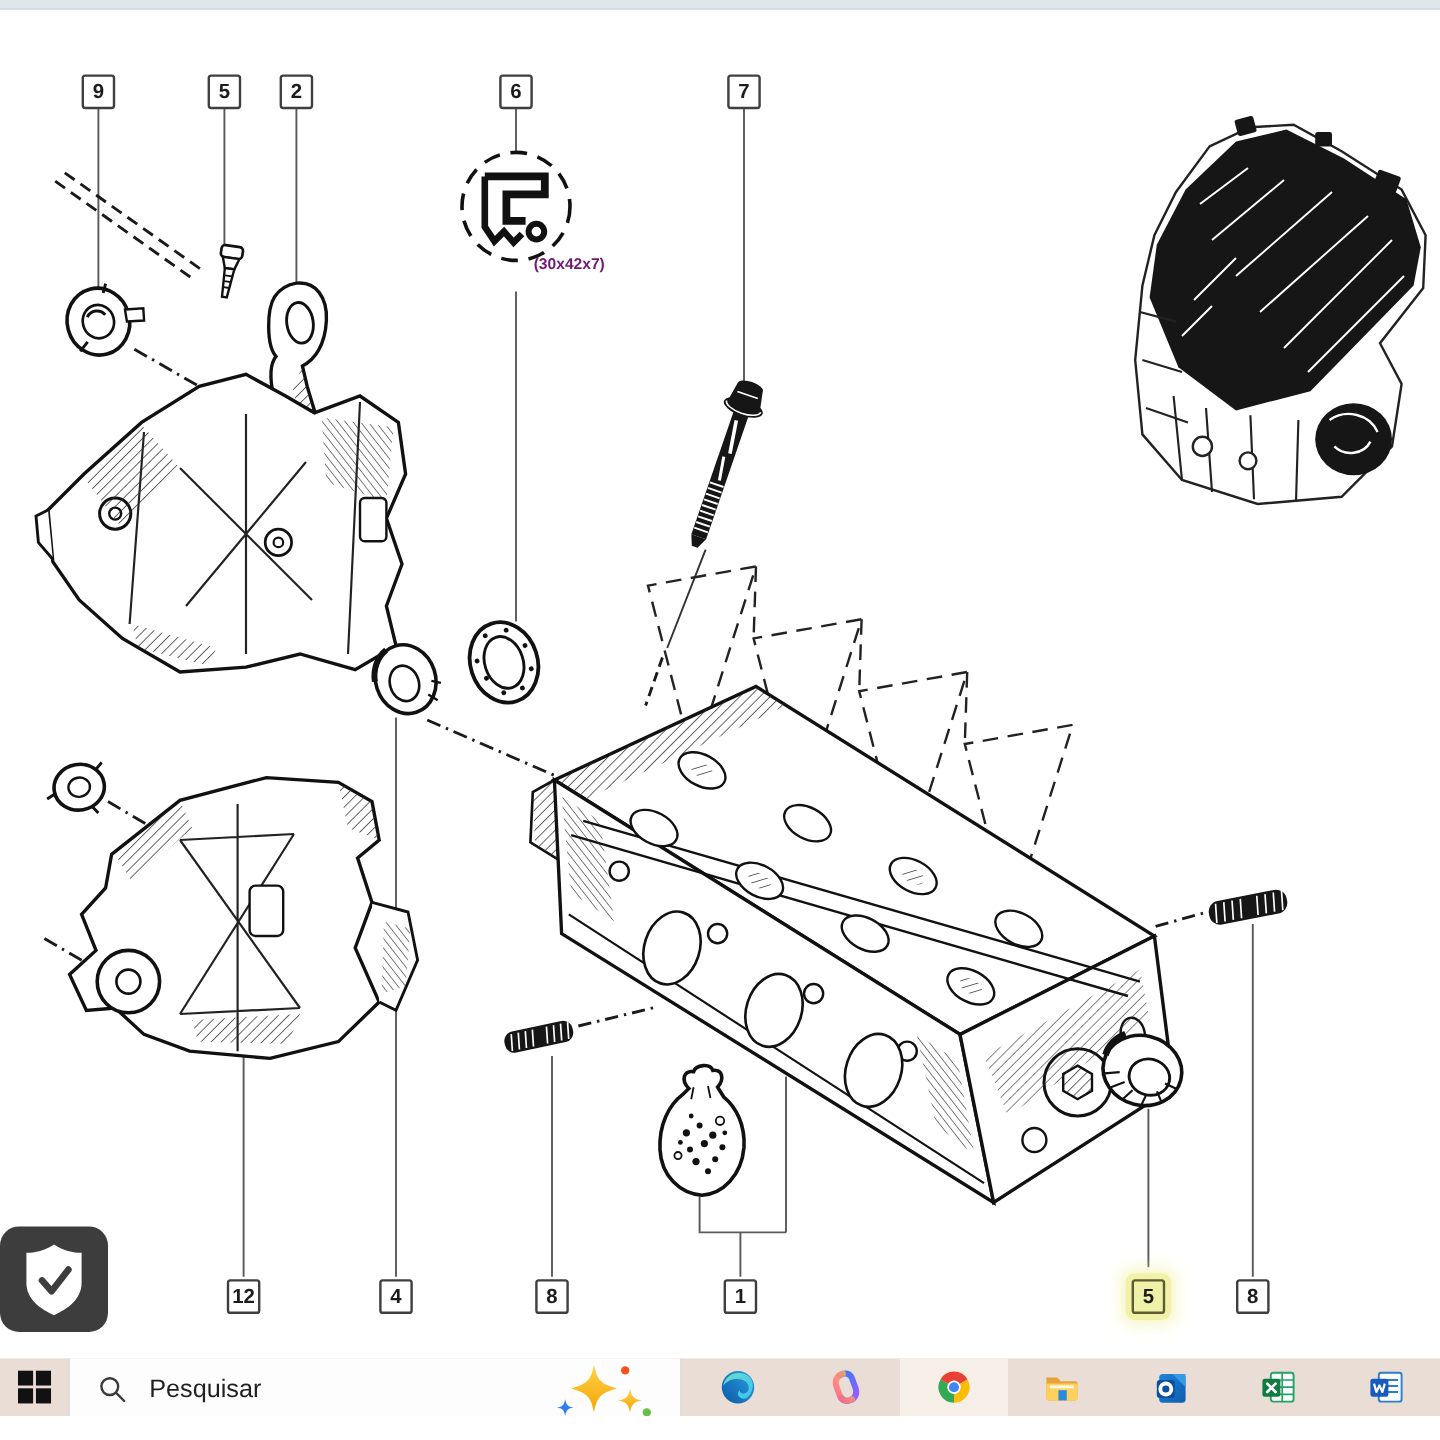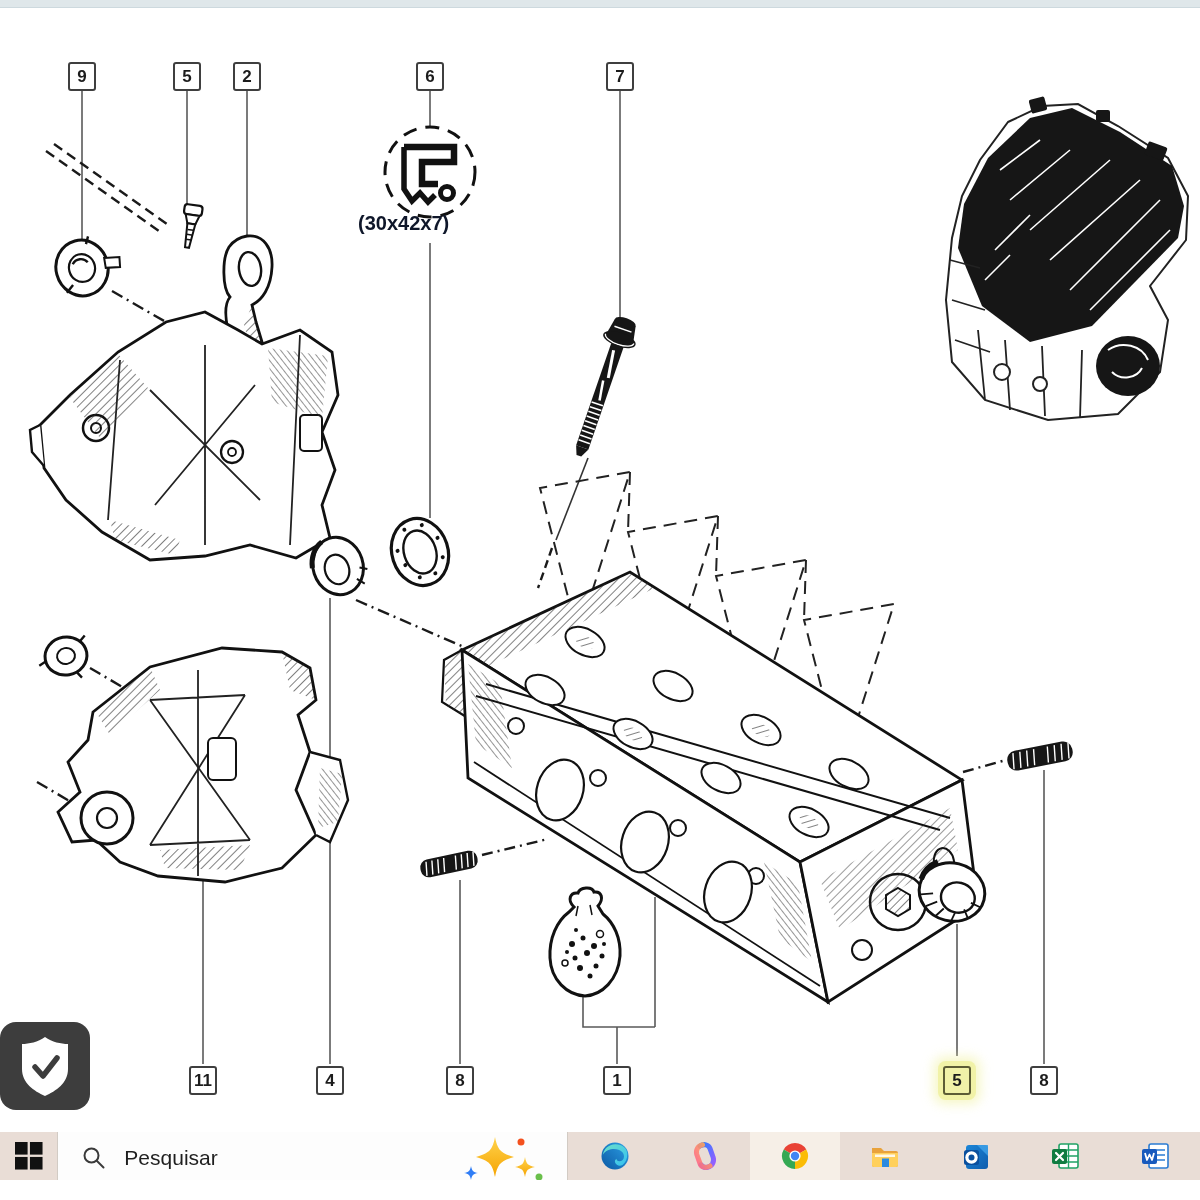--- a/index.html
+++ b/index.html
@@ -6,22 +6,22 @@
   .screen{position:relative;width:1200px;height:1200px;overflow:hidden;background:#fff;
           font-family:"Liberation Sans","DejaVu Sans",sans-serif;}
   .top-strip{position:absolute;left:0;top:0;width:1200px;height:7px;background:#dfe7ea;border-bottom:1px solid #cdd9de;}
   .artwork{position:absolute;left:0;top:0;}
   
   .callout{position:absolute;width:28px;height:29px;background:#fff;border:2px solid #3f3f3f;border-radius:3px;
            display:flex;align-items:center;justify-content:center;font-weight:bold;font-size:17px;color:#1c1c1c;
            box-sizing:border-box;cursor:pointer;}
   .callout.hl{background:#f0f1a8;border-color:#5c5c35;
               box-shadow:0 0 0 5px rgba(240,241,160,.85),0 0 12px 9px rgba(240,241,160,.6);}
-  .seal-size{position:absolute;left:358px;top:212px;width:146px;text-align:left;font-weight:bold;
-             font-size:20px;color:#0f172a;letter-spacing:0px;}
+  .seal-size{position:absolute;left:358px;top:212px;width:146px;text-align:right;font-weight:bold;
+             font-size:13px;color:#701a75;letter-spacing:0px;}
   
   .shield-btn{position:absolute;left:0;top:1022px;width:90px;height:88px;background:#3d3d3d;border:none;
               border-radius:16px;display:flex;align-items:center;justify-content:center;cursor:pointer;padding:0;}
   
   .taskbar{position:absolute;left:0;top:1132px;width:1200px;height:48px;background:#e9ddd6;display:flex;
            align-items:center;overflow:hidden;}
   .start-btn{width:60px;height:68px;border:none;background:transparent;display:flex;align-items:center;
              justify-content:center;cursor:pointer;padding:0;}
   .searchbox{width:534px;height:65px;margin-top:3px;background:#fdfdfd;border:1px solid #d2cbc4;border-bottom:none;
              box-sizing:border-box;display:flex;align-items:center;cursor:pointer;}
@@ -297,21 +297,21 @@
     </g>
   </svg>
 
   <div class="seal-size">(30x42x7)</div>
 
   <div class="callout" style="left:68px;top:62px">9</div>
   <div class="callout" style="left:173px;top:62px">5</div>
   <div class="callout" style="left:233px;top:62px">2</div>
   <div class="callout" style="left:416px;top:62px">6</div>
   <div class="callout" style="left:606px;top:62px">7</div>
-  <div class="callout" style="left:189px;top:1066px">11</div>
+  <div class="callout" style="left:189px;top:1066px">12</div>
   <div class="callout" style="left:316px;top:1066px">4</div>
   <div class="callout" style="left:446px;top:1066px">8</div>
   <div class="callout" style="left:603px;top:1066px">1</div>
   <div class="callout hl" style="left:943px;top:1066px">5</div>
   <div class="callout" style="left:1030px;top:1066px">8</div>
 
   <button class="shield-btn">
     <svg width="58" height="62" viewBox="0 0 58 62">
       <path d="M29,2 C36,7 45,9 52,9 V34 C52,48 40,56 29,61 C18,56 6,48 6,34 V9 C13,9 22,7 29,2 Z" fill="#fff"></path>
       <path d="M19,32 L27,41 L41,23" fill="none" stroke="#3d3d3d" stroke-width="5.5" stroke-linecap="round" stroke-linejoin="round"></path>

